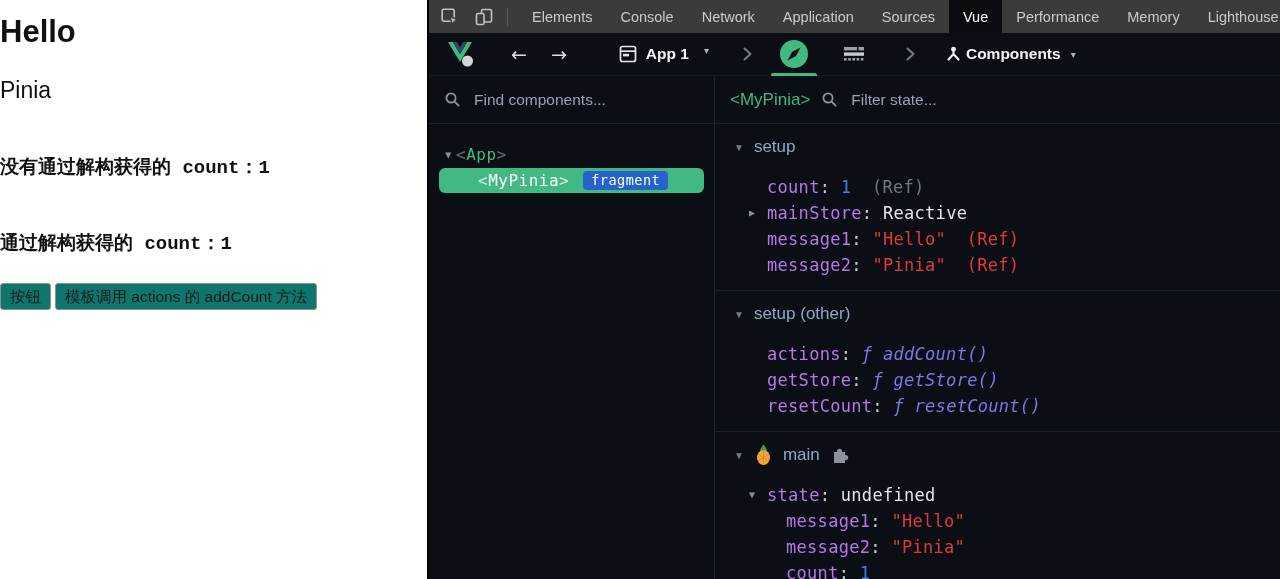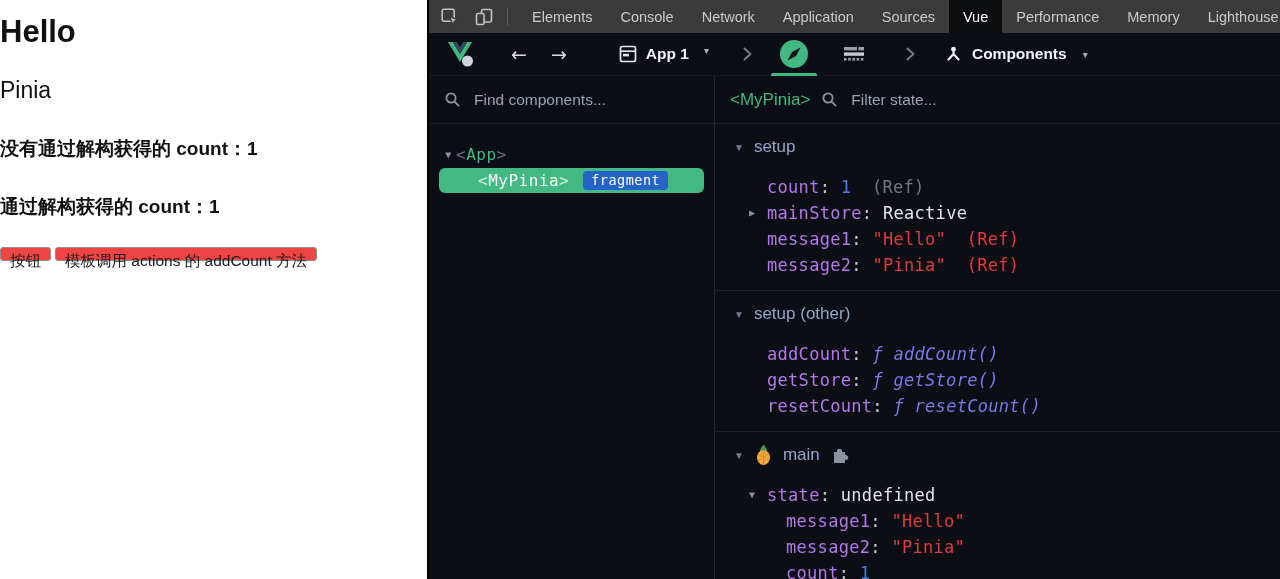--- a/index.html
+++ b/index.html
@@ -9,26 +9,26 @@
     font-family:"Liberation Sans", sans-serif; background:#0b0e14;
   }
 
   
   .page {
     position:absolute; left:0; top:0; width:427px; height:579px;
     background:#ffffff; padding:0; color:#111;
   }
   .page h1 { font-size:31px; font-weight:bold; margin:14px 0 0; }
   .page h2 { font-size:23px; font-weight:normal; margin:27px 0 0; }
-  .page h3 { font-size:19px; font-weight:bold; margin:32px 0 0; }
+  .page h3 { font-size:19px; font-weight:bold; margin:50px 0 0;font-family:Liberation Mono, monospace; }
   .btn-row { margin-top:27px; display:flex; gap:4px; }
   .btn-row button {
     font-family:inherit; font-size:15.5px; color:#1a1a1a;
-    background:#ef4444; border:1px solid #8f8f8f; border-radius:3px;
-    padding:2px 9px; height:14px; line-height:21px; cursor:pointer;
+    background:#0f766e; border:1px solid #8f8f8f; border-radius:3px;
+    padding:2px 9px; height:27px; line-height:21px; cursor:pointer;
   }
 
   
   .devtools {
     position:absolute; left:427px; top:0; width:853px; height:579px;
     background:#0b0e14; border-left:2px solid #000;
     display:flex; flex-direction:column; color:#dfe3ea;
   }
 
   
@@ -55,21 +55,21 @@
   .app-select { display:flex; align-items:flex-start; margin-left:52px; gap:9px; cursor:pointer; }
   .app-select .label { font-weight:bold; color:#f2f4f7; }
   .caret { font-size:10px; color:#aab0b8; margin-left:6px; }
   .vt-chevron { margin-left:34px; opacity:.85; }
   .tool-tab { margin-left:20px; position:relative; height:43px; display:flex; align-items:center; padding:0 7px; cursor:pointer; }
   .tool-tab.active::after {
     content:""; position:absolute; left:50%; transform:translateX(-50%);
     bottom:0; width:46px; height:3px; background:#42b883; border-radius:2px 2px 0 0;
   }
   .compass { width:30px; height:30px; }
-  .inspector-select { display:flex; align-items:center; margin-left:30px; gap:10px; cursor:pointer; }
+  .inspector-select { display:flex; align-items:center; margin-left:30px; gap:4px; cursor:pointer; }
   .inspector-select .label { font-weight:bold; color:#f2f4f7; }
 
   
   .content { flex:1; display:flex; min-height:0;justify-content:flex-end; }
   .tree-panel { width:286px; flex:0 0 286px; border-right:1px solid #1f2636; display:flex; flex-direction:column; }
   .state-panel { flex:1; display:flex; flex-direction:column; overflow:hidden; }
 
   .search-row {
     height:48px; flex:0 0 48px; border-bottom:1px solid #1a2030;
     display:flex; align-items:center; padding:0 15px; gap:11px;
@@ -315,21 +315,21 @@
           </ul>
         </div>
 
         <div class="section">
           <div class="section-header">
             <span class="tri">▼</span>
             <span>setup (other)</span>
           </div>
           <ul>
             <li>
-              <span class="key">addCount</span><span class="colon">:</span>
+              <span class="key">actions</span><span class="colon">:</span>
               <span class="v-fn">ƒ addCount()</span>
             </li>
             <li>
               <span class="key">getStore</span><span class="colon">:</span>
               <span class="v-fn">ƒ getStore()</span>
             </li>
             <li>
               <span class="key">resetCount</span><span class="colon">:</span>
               <span class="v-fn">ƒ resetCount()</span>
             </li>

